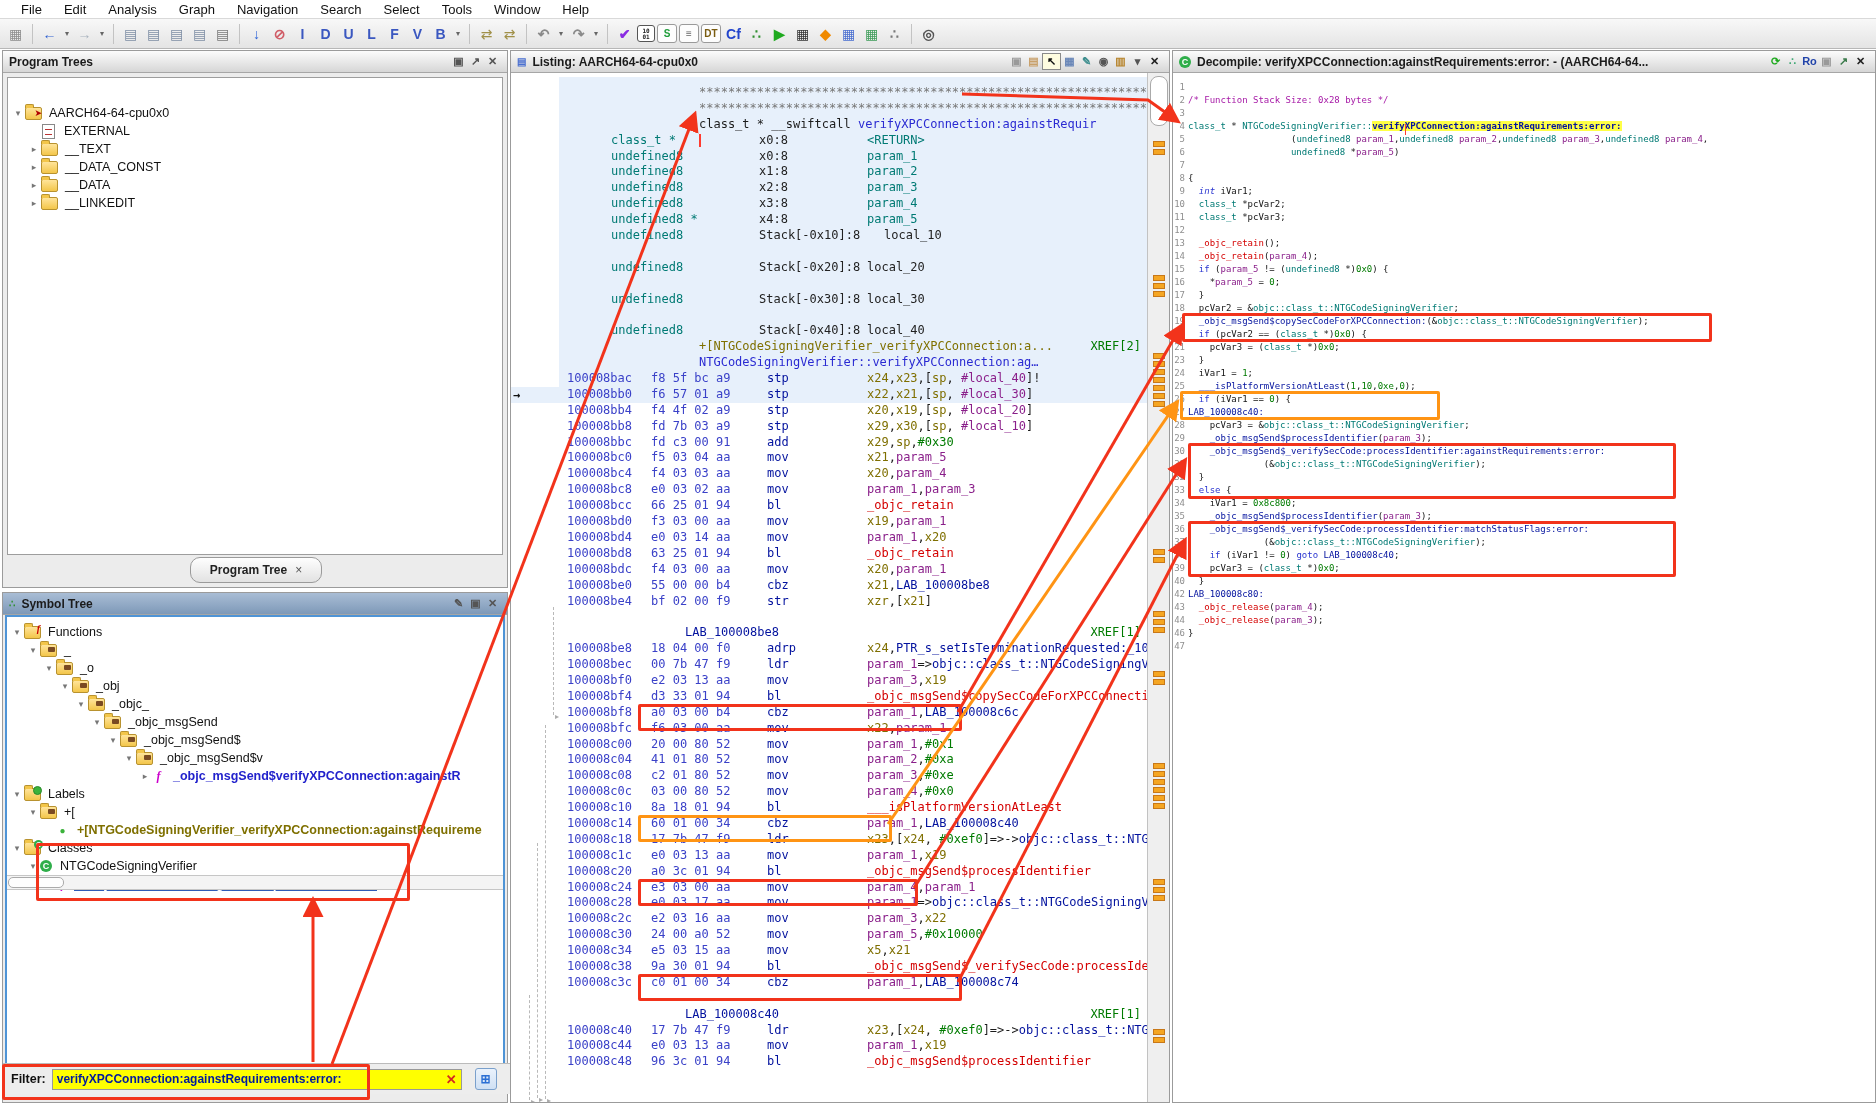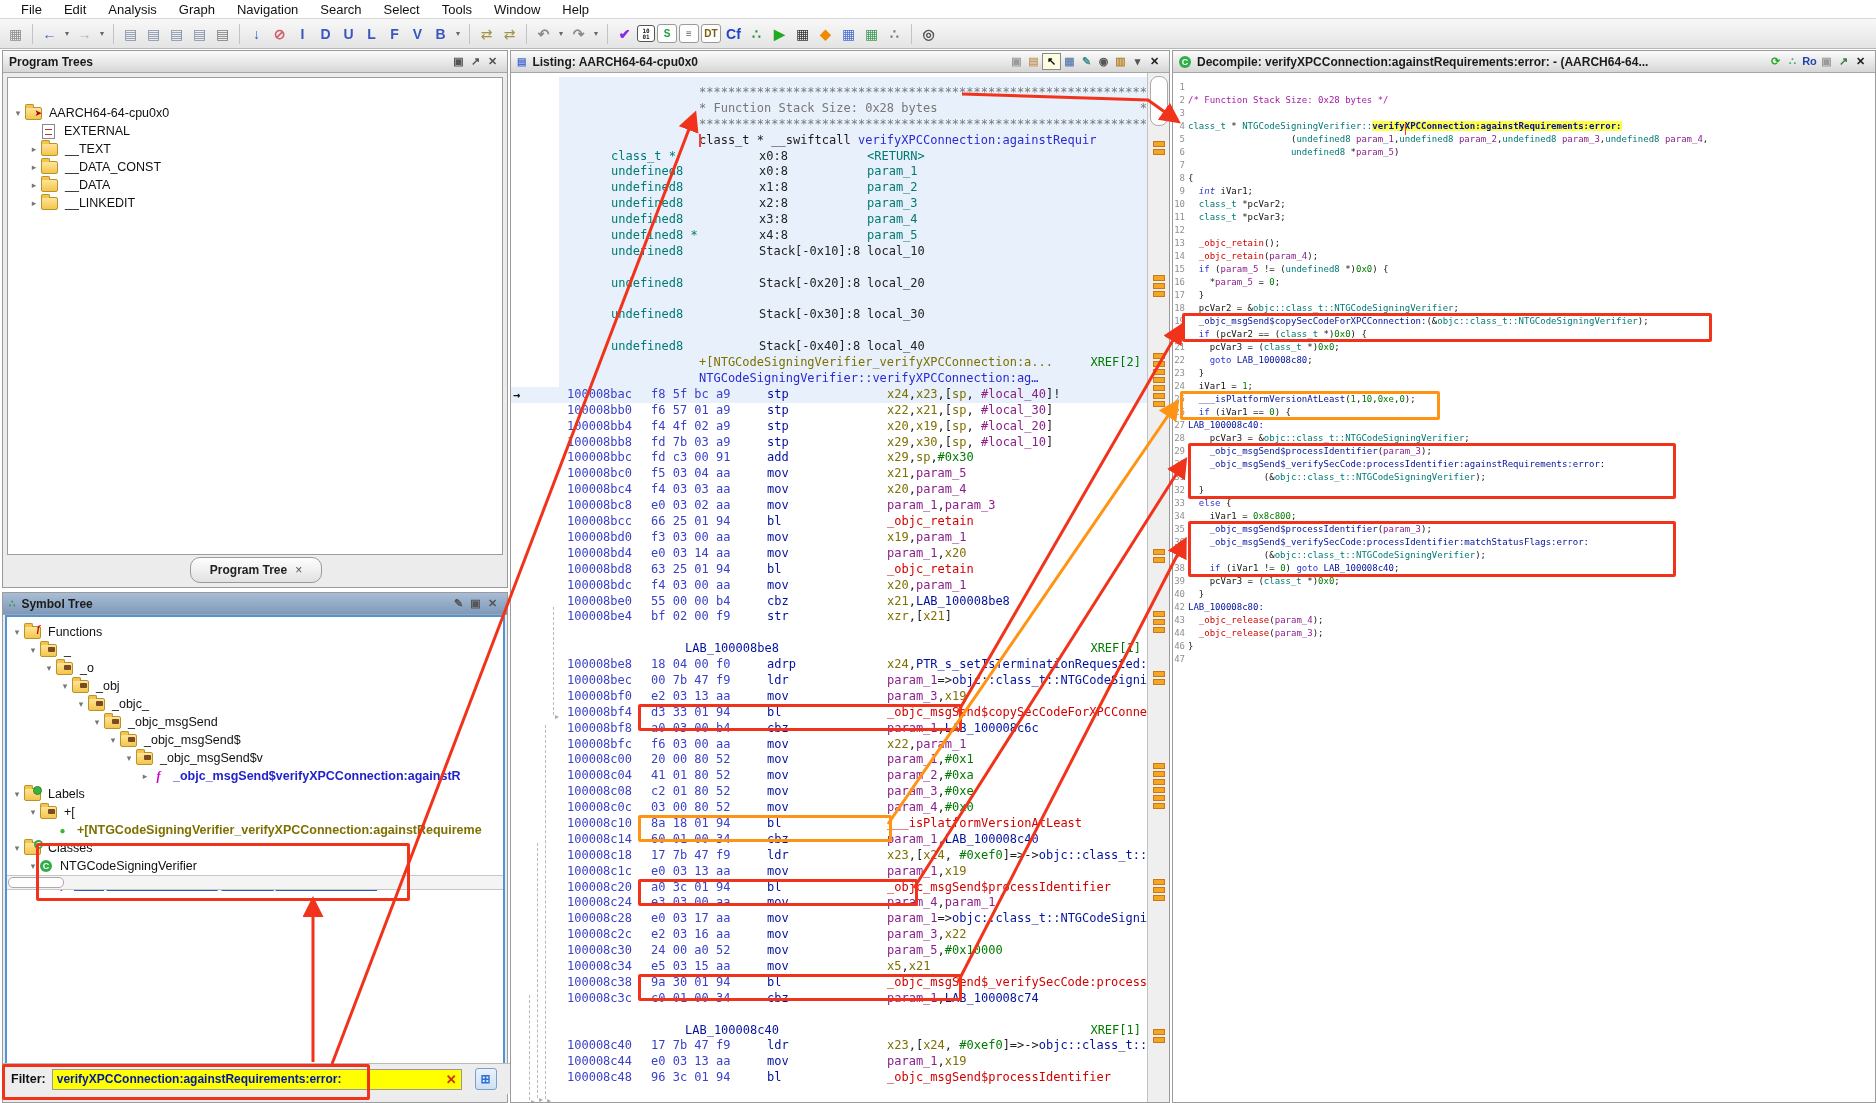--- a/index.html
+++ b/index.html
@@ -57,21 +57,21 @@
     color:#001a9e;padding:0 4px;}
   #filter-clear{margin-left:-22px;color:#d42a1e;font-weight:bold;font-size:13px;z-index:2;}
   #filter-cfg{width:20px;height:20px;border:1px solid #7aa0cc;background:linear-gradient(#eaf2fc,#cfe0f4);
     color:#2b6fd4;font-size:12px;display:flex;align-items:center;justify-content:center;border-radius:3px;margin-left:12px;}
   
   #listing-body{position:absolute;left:0;top:22px;right:0;bottom:0;background:#fff;overflow:hidden;}
   #listing-rows{position:absolute;left:0;top:12px;width:636px;font:12px "DejaVu Sans Mono",monospace;}
   .lrow{position:relative;height:15.9px;line-height:15.9px;white-space:pre;overflow:hidden;width:636px;}
   .lrow span{position:absolute;top:0;white-space:pre;}
   .c-addr{left:56px;color:#3a41c8;} .c-byte{left:140px;color:#3a41c8;} .c-mnem{left:256px;color:#03129e;}
-  .c-ops{left:376px;} .c-cmt{left:188px;color:#767676;} .c-lbl{left:174px;color:#03129e;}
+  .c-ops{left:356px;} .c-cmt{left:188px;color:#767676;} .c-lbl{left:174px;color:#03129e;}
   .c-xref{right:6px;color:#007b00;} .c-type{left:100px;color:#007a74;} .c-stor{left:248px;color:#222;}
   .c-name{left:356px;}
   .sg-o{color:#1c1c1c}.sg-r{color:#7f6f00}.sg-p{color:#8a1f8a}.sg-c{color:#007b00}.sg-l{color:#03129e}
   .sg-x{color:#d40000}.sg-n{color:#03129e}.sg-b{color:#2a2ad2}
   .sg-olv{color:#7f7000;}
   #hdr-block{position:absolute;left:48px;top:4px;width:588px;height:310px;background:#e7f0fb;}
   #cur-line{position:absolute;left:0px;top:314px;width:636px;height:16px;background:#e7f0fb;}
   #ip-arrow{position:absolute;left:2px;top:315px;font:bold 12px "DejaVu Sans Mono",monospace;color:#111;}
   .flow{position:absolute;border-left:1px dashed #b9b9b9;width:8px;}
   .flow::after{content:"▸";position:absolute;bottom:-6px;left:1px;font-size:8px;color:#aaa;}
@@ -226,30 +226,29 @@
   <div id="listing-body">
     <div id="hdr-block"></div>
     <div id="cur-line"></div>
     <div id="ip-arrow">→</div>
     <div class="flow" style="left:42px;top:534px;height:108px;"></div>
     <div class="flow" style="left:34px;top:652px;height:374px;"></div>
     <div class="flow" style="left:26px;top:770px;height:255px;"></div>
     <div class="flow" style="left:18px;top:922px;height:105px;"></div>
     <div id="listing-rows">
         <div class="lrow"><span class="c-cmt">**************************************************************</span></div>
-        <div class="lrow"><span class="c-cmt">* Function Stack Size: 0x28 bytes                            *</span></div>
         <div class="lrow"><span class="c-cmt">**************************************************************</span></div>
         <div class="lrow"><span class="c-cmt" style="color: rgb(28, 28, 28);"><span class="sg-o" style="position: relative;">class_t * __swiftcall </span><span class="sg-b" style="position: relative;">verifyXPCConnection:againstRequir</span></span></div>
         <div class="lrow"><span class="c-type">class_t *</span><span class="c-stor">x0:8</span><span class="c-name" style="color: rgb(0, 122, 116);">&lt;RETURN&gt;</span></div>
         <div class="lrow"><span class="c-type">undefined8</span><span class="c-stor">x0:8</span><span class="c-name" style="color: rgb(0, 122, 116);">param_1</span></div>
         <div class="lrow"><span class="c-type">undefined8</span><span class="c-stor">x1:8</span><span class="c-name" style="color: rgb(0, 122, 116);">param_2</span></div>
         <div class="lrow"><span class="c-type">undefined8</span><span class="c-stor">x2:8</span><span class="c-name" style="color: rgb(0, 122, 116);">param_3</span></div>
         <div class="lrow"><span class="c-type">undefined8</span><span class="c-stor">x3:8</span><span class="c-name" style="color: rgb(0, 122, 116);">param_4</span></div>
         <div class="lrow"><span class="c-type">undefined8 *</span><span class="c-stor">x4:8</span><span class="c-name" style="color: rgb(0, 122, 116);">param_5</span></div>
-        <div class="lrow"><span class="c-type">undefined8</span><span class="c-stor">Stack[-0x10]:8</span><span class="c-name" style="color: rgb(34, 34, 34);">local_10</span></div>
+        <div class="lrow"><span class="c-type">undefined8</span><span class="c-stor">Stack[-0x10]:8</span><span class="c-name" style="color: rgb(34, 34, 34); margin-left: 17px;">local_10</span></div>
         <div class="lrow"></div>
         <div class="lrow"><span class="c-type">undefined8</span><span class="c-stor">Stack[-0x20]:8</span><span class="c-name" style="color: rgb(34, 34, 34);">local_20</span></div>
         <div class="lrow"></div>
         <div class="lrow"><span class="c-type">undefined8</span><span class="c-stor">Stack[-0x30]:8</span><span class="c-name" style="color: rgb(34, 34, 34);">local_30</span></div>
         <div class="lrow"></div>
         <div class="lrow"><span class="c-type">undefined8</span><span class="c-stor">Stack[-0x40]:8</span><span class="c-name" style="color: rgb(34, 34, 34);">local_40</span></div>
         <div class="lrow"><span class="c-cmt sg-olv" style="left: 188px;">+[NTGCodeSigningVerifier_verifyXPCConnection:a...</span><span class="c-xref">XREF[2]</span></div>
         <div class="lrow"><span class="c-cmt" style="color: rgb(42, 42, 210);">NTGCodeSigningVerifier::verifyXPCConnection:ag…</span></div>
         <div class="lrow"><span class="c-addr">100008bac</span><span class="c-byte">f8 5f bc a9</span><span class="c-mnem">stp</span><span class="c-ops"><span class="sg-r" style="position: relative;">x24</span><span class="sg-o" style="position: relative;">,</span><span class="sg-r" style="position: relative;">x23</span><span class="sg-o" style="position: relative;">,[</span><span class="sg-r" style="position: relative;">sp</span><span class="sg-o" style="position: relative;">, </span><span class="sg-p" style="position: relative;">#local_40</span><span class="sg-o" style="position: relative;">]!</span></span></div>
         <div class="lrow"><span class="c-addr">100008bb0</span><span class="c-byte">f6 57 01 a9</span><span class="c-mnem">stp</span><span class="c-ops"><span class="sg-r" style="position: relative;">x22</span><span class="sg-o" style="position: relative;">,</span><span class="sg-r" style="position: relative;">x21</span><span class="sg-o" style="position: relative;">,[</span><span class="sg-r" style="position: relative;">sp</span><span class="sg-o" style="position: relative;">, </span><span class="sg-p" style="position: relative;">#local_30</span><span class="sg-o" style="position: relative;">]</span></span></div>
@@ -358,21 +357,20 @@
         <div class="drow"><span class="dnum">12</span><span></span></div>
         <div class="drow"><span class="dnum">13</span><span><span class="dg-w" style="position: relative;">  </span><span class="dg-x" style="position: relative;">_objc_retain</span><span class="dg-w" style="position: relative;">();</span></span></div>
         <div class="drow"><span class="dnum">14</span><span><span class="dg-w" style="position: relative;">  </span><span class="dg-x" style="position: relative;">_objc_retain</span><span class="dg-w" style="position: relative;">(</span><span class="dg-p" style="position: relative;">param_4</span><span class="dg-w" style="position: relative;">);</span></span></div>
         <div class="drow"><span class="dnum">15</span><span><span class="dg-w" style="position: relative;">  </span><span class="dg-k" style="position: relative;">if</span><span class="dg-w" style="position: relative;"> (</span><span class="dg-p" style="position: relative;">param_5</span><span class="dg-w" style="position: relative;"> != (</span><span class="dg-t" style="position: relative;">undefined8</span><span class="dg-w" style="position: relative;"> *)</span><span class="dg-c" style="position: relative;">0x0</span><span class="dg-w" style="position: relative;">) {</span></span></div>
         <div class="drow"><span class="dnum">16</span><span><span class="dg-w" style="position: relative;">    *</span><span class="dg-p" style="position: relative;">param_5</span><span class="dg-w" style="position: relative;"> = </span><span class="dg-c" style="position: relative;">0</span><span class="dg-w" style="position: relative;">;</span></span></div>
         <div class="drow"><span class="dnum">17</span><span><span class="dg-w" style="position: relative;">  }</span></span></div>
         <div class="drow"><span class="dnum">18</span><span><span class="dg-w" style="position: relative;">  pcVar2 = &amp;</span><span class="dg-g" style="position: relative;">objc::class_t::NTGCodeSigningVerifier</span><span class="dg-w" style="position: relative;">;</span></span></div>
         <div class="drow"><span class="dnum">19</span><span><span class="dg-w" style="position: relative;">  </span><span class="dg-f" style="position: relative;">_objc_msgSend$copySecCodeForXPCConnection:</span><span class="dg-w" style="position: relative;">(&amp;</span><span class="dg-g" style="position: relative;">objc::class_t::NTGCodeSigningVerifier</span><span class="dg-w" style="position: relative;">);</span></span></div>
         <div class="drow"><span class="dnum">20</span><span><span class="dg-w" style="position: relative;">  </span><span class="dg-k" style="position: relative;">if</span><span class="dg-w" style="position: relative;"> (pcVar2 == (</span><span class="dg-t" style="position: relative;">class_t</span><span class="dg-w" style="position: relative;"> *)</span><span class="dg-c" style="position: relative;">0x0</span><span class="dg-w" style="position: relative;">) {</span></span></div>
         <div class="drow"><span class="dnum">21</span><span><span class="dg-w" style="position: relative;">    pcVar3 = (</span><span class="dg-t" style="position: relative;">class_t</span><span class="dg-w" style="position: relative;"> *)</span><span class="dg-c" style="position: relative;">0x0</span><span class="dg-w" style="position: relative;">;</span></span></div>
-        <div class="drow"><span class="dnum">22</span><span><span class="dg-w" style="position: relative;">    </span><span class="dg-k" style="position: relative;">goto</span><span class="dg-w" style="position: relative;"> </span><span class="dg-l" style="position: relative;">LAB_100008c80</span><span class="dg-w" style="position: relative;">;</span></span></div>
         <div class="drow"><span class="dnum">23</span><span><span class="dg-w" style="position: relative;">  }</span></span></div>
         <div class="drow"><span class="dnum">24</span><span><span class="dg-w" style="position: relative;">  iVar1 = </span><span class="dg-c" style="position: relative;">1</span><span class="dg-w" style="position: relative;">;</span></span></div>
         <div class="drow"><span class="dnum">25</span><span><span class="dg-w" style="position: relative;">  </span><span class="dg-f" style="position: relative;">___isPlatformVersionAtLeast</span><span class="dg-w" style="position: relative;">(</span><span class="dg-c" style="position: relative;">1</span><span class="dg-w" style="position: relative;">,</span><span class="dg-c" style="position: relative;">10</span><span class="dg-w" style="position: relative;">,</span><span class="dg-c" style="position: relative;">0xe</span><span class="dg-w" style="position: relative;">,</span><span class="dg-c" style="position: relative;">0</span><span class="dg-w" style="position: relative;">);</span></span></div>
         <div class="drow"><span class="dnum">26</span><span><span class="dg-w" style="position: relative;">  </span><span class="dg-k" style="position: relative;">if</span><span class="dg-w" style="position: relative;"> (iVar1 == </span><span class="dg-c" style="position: relative;">0</span><span class="dg-w" style="position: relative;">) {</span></span></div>
         <div class="drow"><span class="dnum">27</span><span><span class="dg-l" style="position: relative;">LAB_100008c40:</span></span></div>
         <div class="drow"><span class="dnum">28</span><span><span class="dg-w" style="position: relative;">    pcVar3 = &amp;</span><span class="dg-g" style="position: relative;">objc::class_t::NTGCodeSigningVerifier</span><span class="dg-w" style="position: relative;">;</span></span></div>
         <div class="drow"><span class="dnum">29</span><span><span class="dg-w" style="position: relative;">    </span><span class="dg-f" style="position: relative;">_objc_msgSend$processIdentifier</span><span class="dg-w" style="position: relative;">(</span><span class="dg-p" style="position: relative;">param_3</span><span class="dg-w" style="position: relative;">);</span></span></div>
         <div class="drow"><span class="dnum">30</span><span><span class="dg-w" style="position: relative;">    </span><span class="dg-f" style="position: relative;">_objc_msgSend$_verifySecCode:processIdentifier:againstRequirements:error:</span></span></div>
         <div class="drow"><span class="dnum">31</span><span><span class="dg-w" style="position: relative;">              (&amp;</span><span class="dg-g" style="position: relative;">objc::class_t::NTGCodeSigningVerifier</span><span class="dg-w" style="position: relative;">);</span></span></div>
         <div class="drow"><span class="dnum">32</span><span><span class="dg-w" style="position: relative;">  }</span></span></div>

